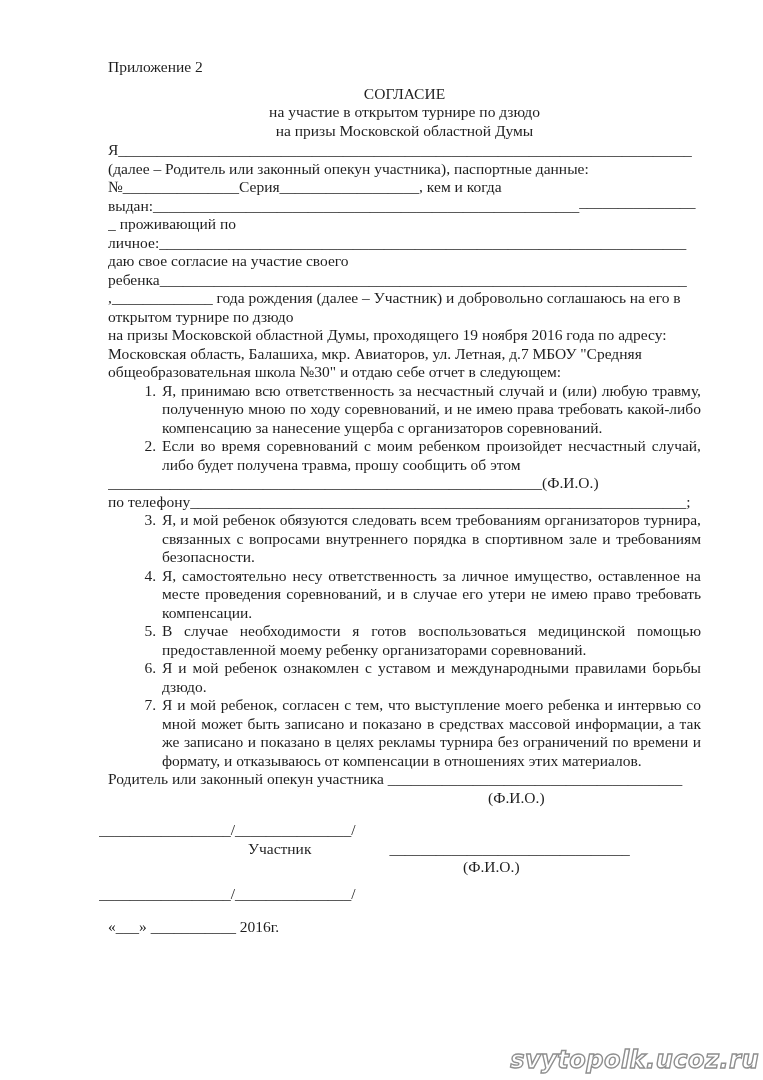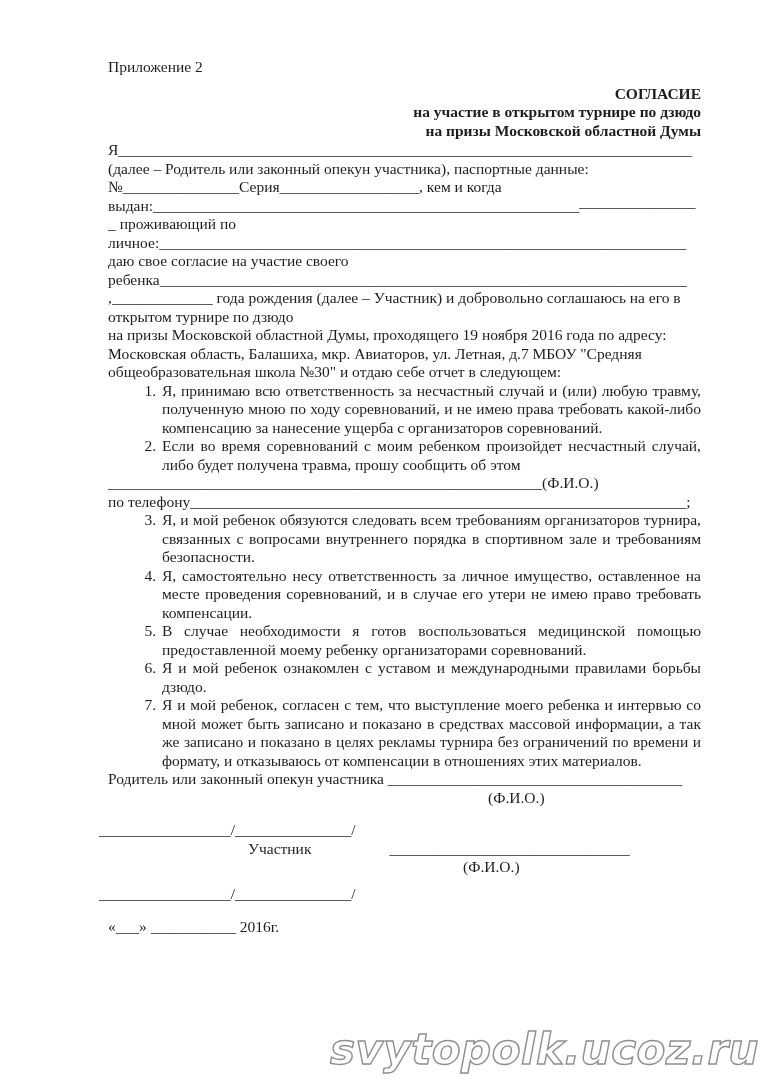--- a/index.html
+++ b/index.html
@@ -15,21 +15,21 @@
     position: absolute;
     top: 0; left: 0;
     width: 763px; height: 1080px;
     padding: 58px 62px 0 108px;
     box-sizing: border-box;
     font-size: 15.5px;
     line-height: 18.5px;
   }
   .line { overflow: hidden; white-space: nowrap; }
   .appendix { margin-bottom: 8px; }
-  .title-block { text-align: right; font-weight: bold; margin-bottom: 1px; }
+  .title-block { text-align: center; font-weight: normal; margin-bottom: 1px; }
   .items {
     margin: 0;
     padding-left: 52px;
   }
   .items li {
     text-align: justify;
     padding-left: 2px;
   }
   .raised { position: relative; top: -4px; }
   .fio1 { padding-left: 380px; }
@@ -38,21 +38,21 @@
   .sign2 { margin-left: -9px; margin-top: 8px; }
   .participant-label { margin-left: 140px; font-family: Liberation Serif, serif; }
   .participant-blank { margin-left: 78px; }
   .date-row { margin-top: 15px; }
   .watermark {
     position: absolute;
     right: 4px; bottom: 6px;
     font-family: "DejaVu Sans", sans-serif;
     font-style: italic;
     font-weight: bold;
-    font-size: 42px;
+    font-size: 24px;
     letter-spacing: 0.5px;
     color: rgba(255,255,255,0.1);
     -webkit-text-stroke: 1.4px #8f8f8f;
     text-shadow: 0 0 0 rgba(0,0,0,0);
   }
 </style>
 </head>
 <body>
 
 <div class="page">

